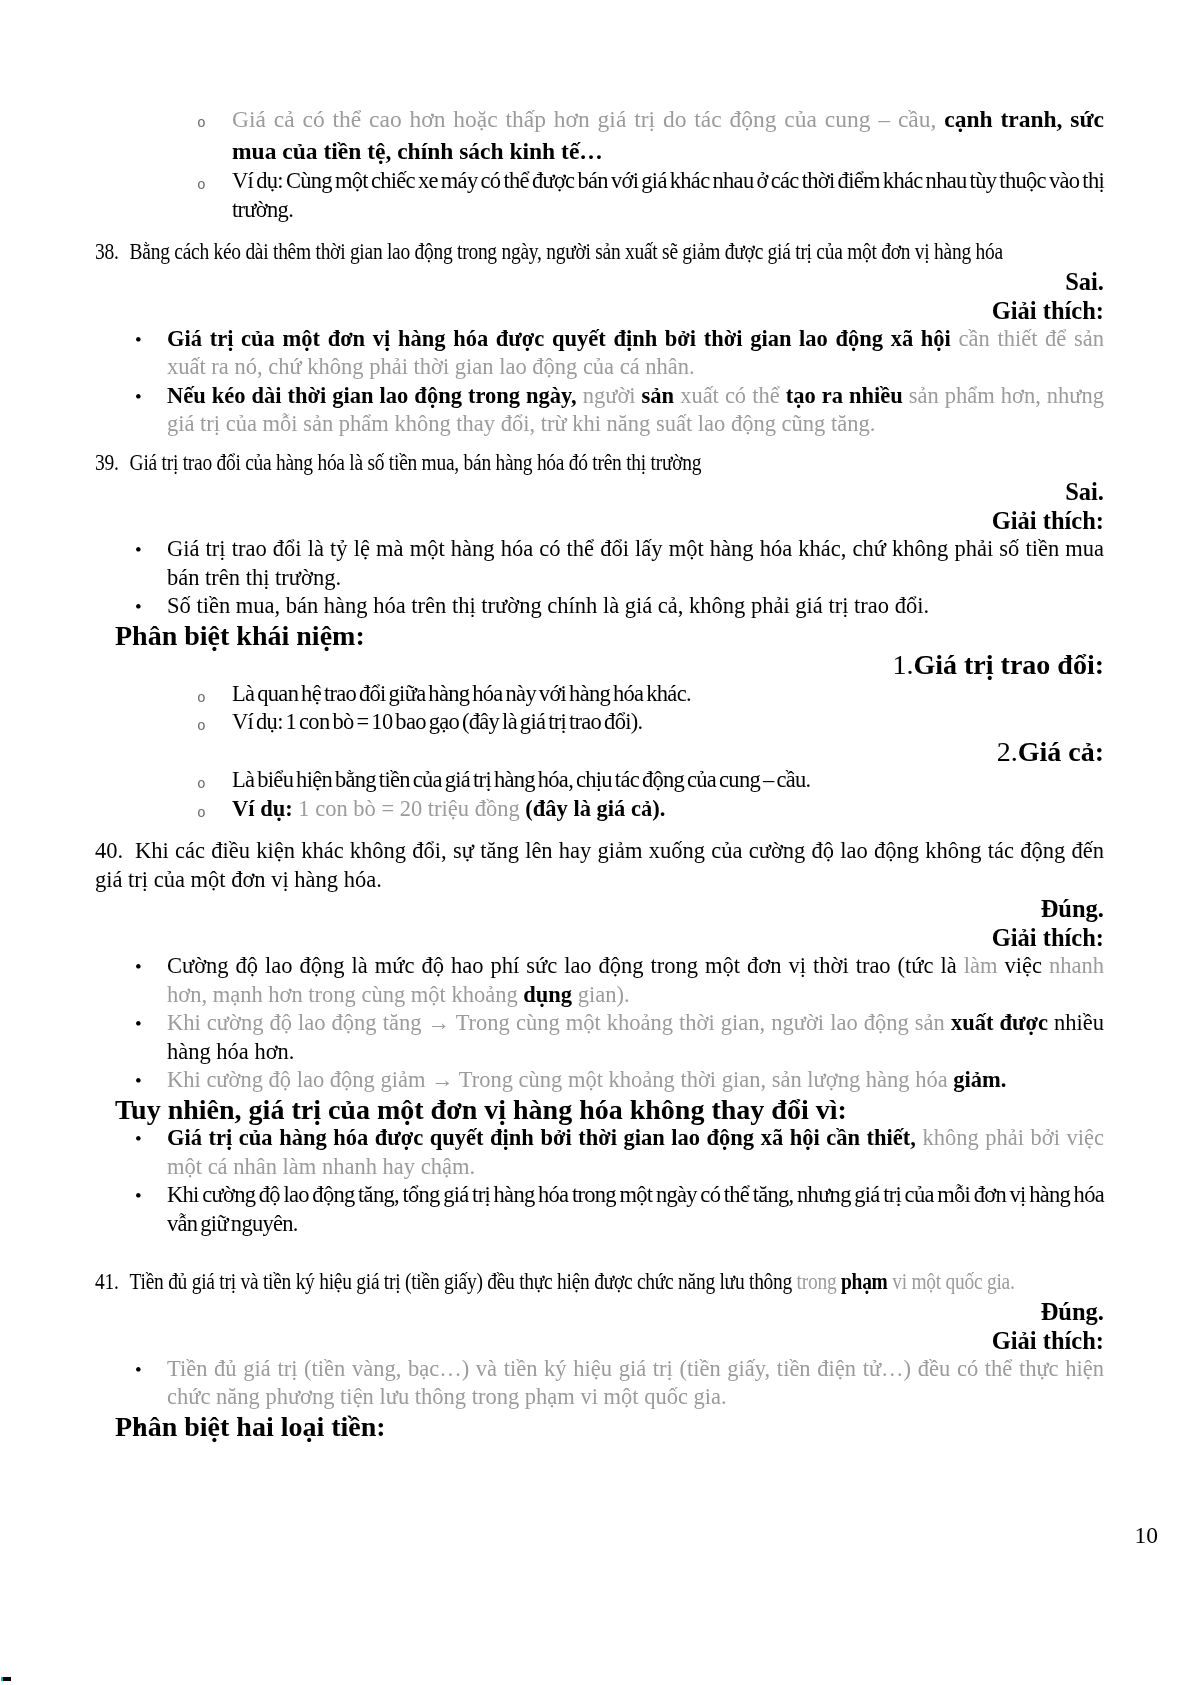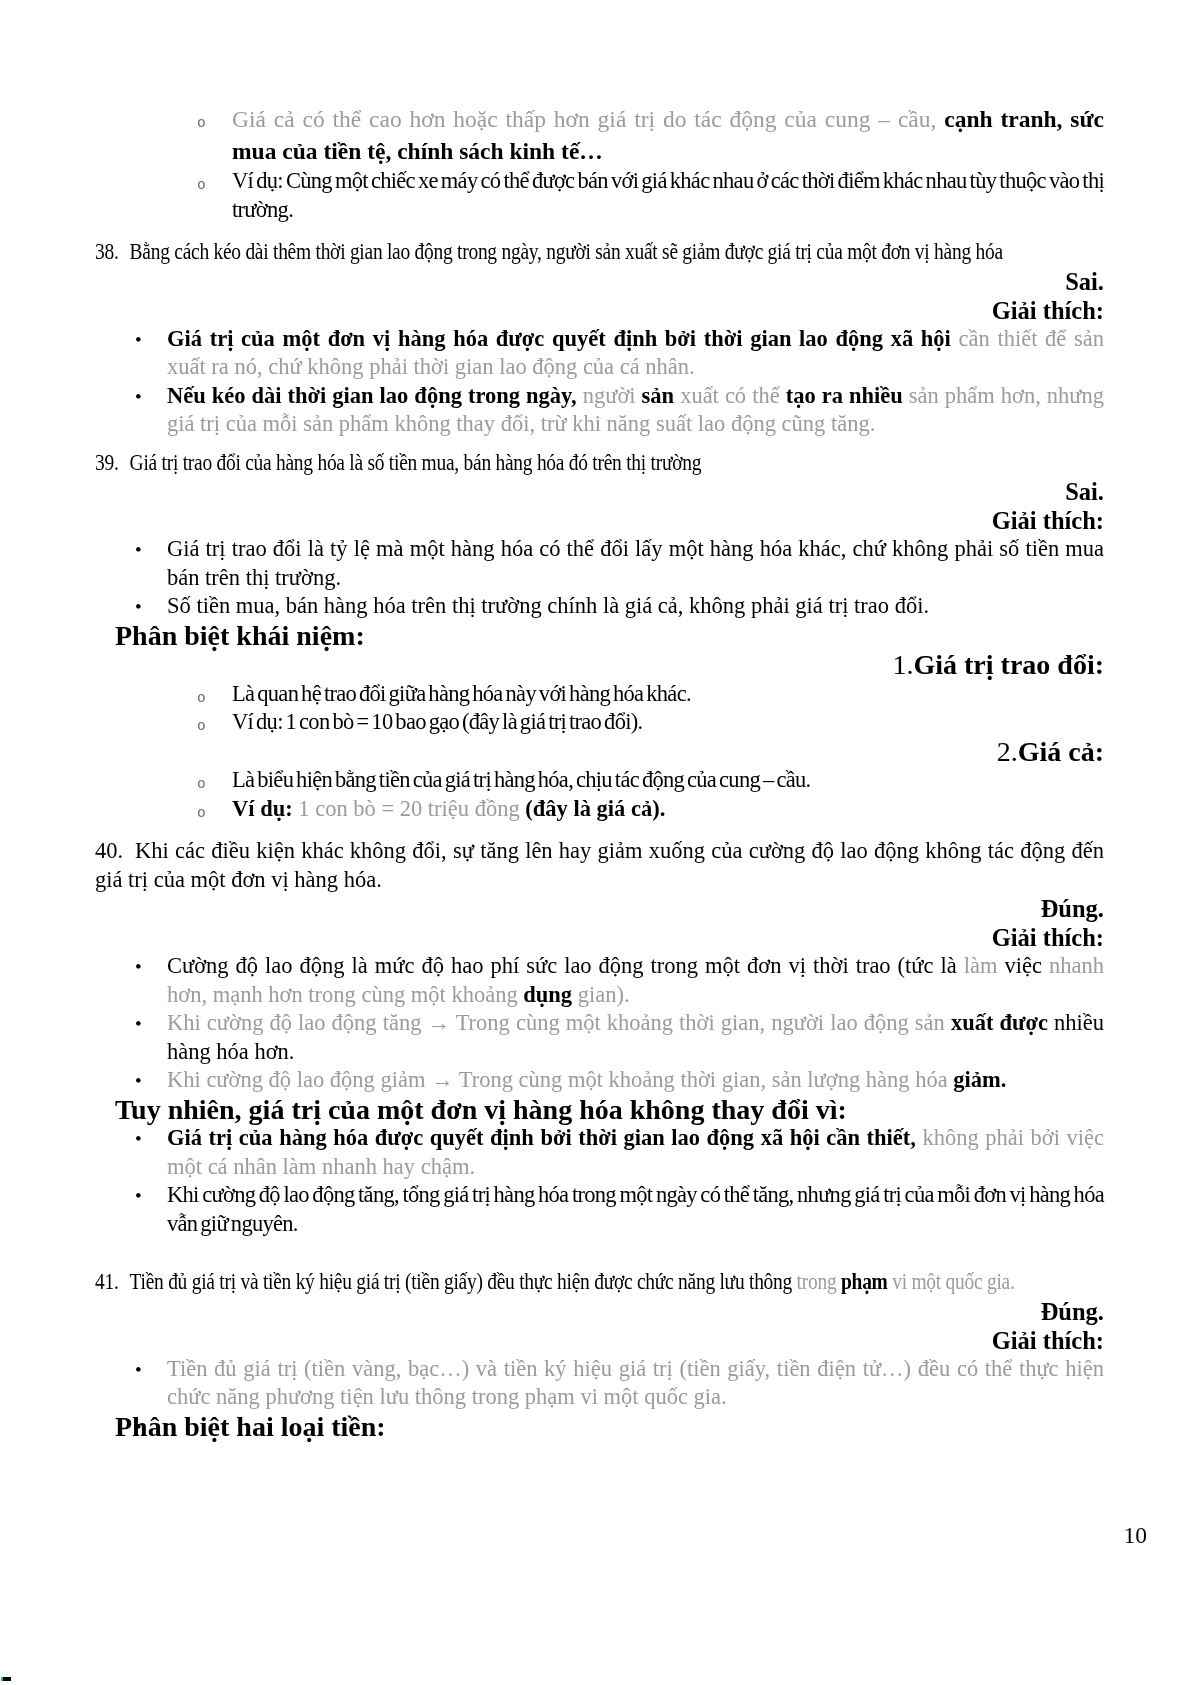--- a/index.html
+++ b/index.html
@@ -23,21 +23,21 @@
   .heading{padding-left:20px;font-size:28px;line-height:29.5px;text-align:left;}
   .subnum{padding-left:30px;font-size:28px;line-height:29.5px;text-align:right;}
   .subnum .num{display:inline-block;width:38px;font-weight:normal;}
   .bullet{padding-left:72px;}
   .bullet .marker{position:absolute;left:40px;top:1px;font-size:19px;}
   .circle{padding-left:137px;}
   .circle .marker{
     position:absolute;left:102px;top:3px;font-size:14.5px;color:#6e6e6e;
     font-family:"DejaVu Sans Mono","Liberation Mono",monospace;
   }
-  .page-number{position:absolute;top:1522px;right:45px;font-size:23.5px;}
+  .page-number{position:absolute;top:1522px;right:34px;font-size:23.5px;}
   .stray-mark{
     position:absolute;left:1px;top:1677px;width:8px;height:4px;background:#000;
     border-left:2px solid #00b0c8;
   }
 </style>
 </head>
 <body>
 
 <main class="page">
   <section>

